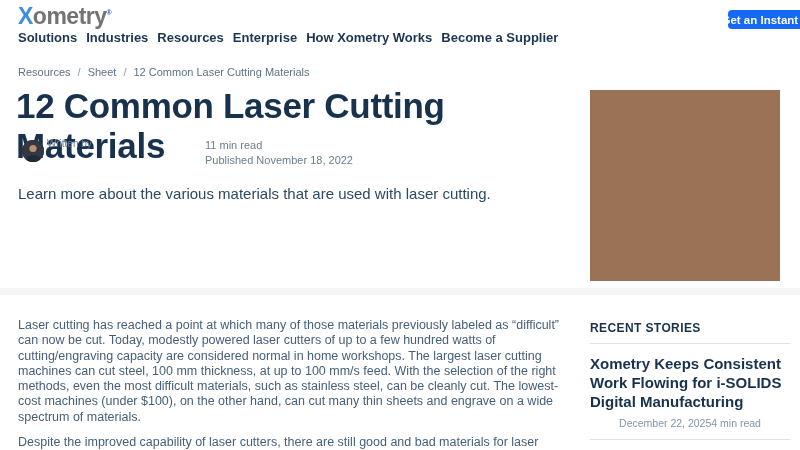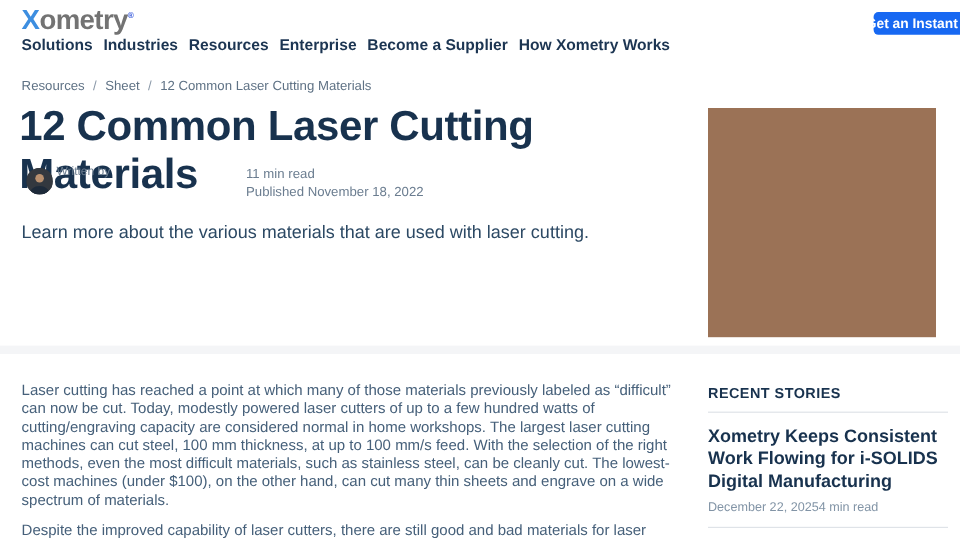--- a/index.html
+++ b/index.html
@@ -42,39 +42,39 @@
 
   
   .body-col { position:absolute; left:18px; top:318px; width:552px; font-size:12.5px; line-height:15.3px; color:#46607a; }
   .body-col p + p { margin-top:10px; }
 
   
   .sidebar { position:absolute; left:590px; top:321px; width:200px; }
   .sb-heading { font-size:12px; font-weight:700; color:#18324e; letter-spacing:0.4px; }
   .sb-divider { border:none; border-top:1px solid #dfe3e8; margin-top:8px; }
   .sb-story-title { font-size:15px; font-weight:700; color:#18324e; line-height:19px; margin-top:10px; cursor:pointer; }
-  .sb-meta { display:flex; justify-content:flex-start; margin-top:6px; font-size:10.5px; color:#8294a6; }
+  .sb-meta { display:flex; justify-content:center; margin-top:6px; font-size:10.5px; color:#8294a6; }
   .sb-story + .sb-divider2 { border:none; border-top:1px solid #dfe3e8; margin-top:10px; }
 </style>
 </head>
 <body>
 
 <div class="page">
 
   <div class="logo">
     <span class="x">X</span><span class="rest">ometry</span><span class="mark">®</span>
   </div>
 
   <nav class="nav">
     <span>Solutions</span>
     <span>Industries</span>
     <span>Resources</span>
     <span>Enterprise</span>
+    <span>How Xometry Works</span>
     <span>Become a Supplier</span>
-    <span>How Xometry Works</span>
   </nav>
 
   <button class="cta">Get an Instant Quote</button>
 
   <div class="breadcrumb">
     <span class="crumb">Resources</span>
     <span class="sep">/</span>
     <span class="crumb">Sheet</span>
     <span class="sep">/</span>
     <span>12 Common Laser Cutting Materials</span>

